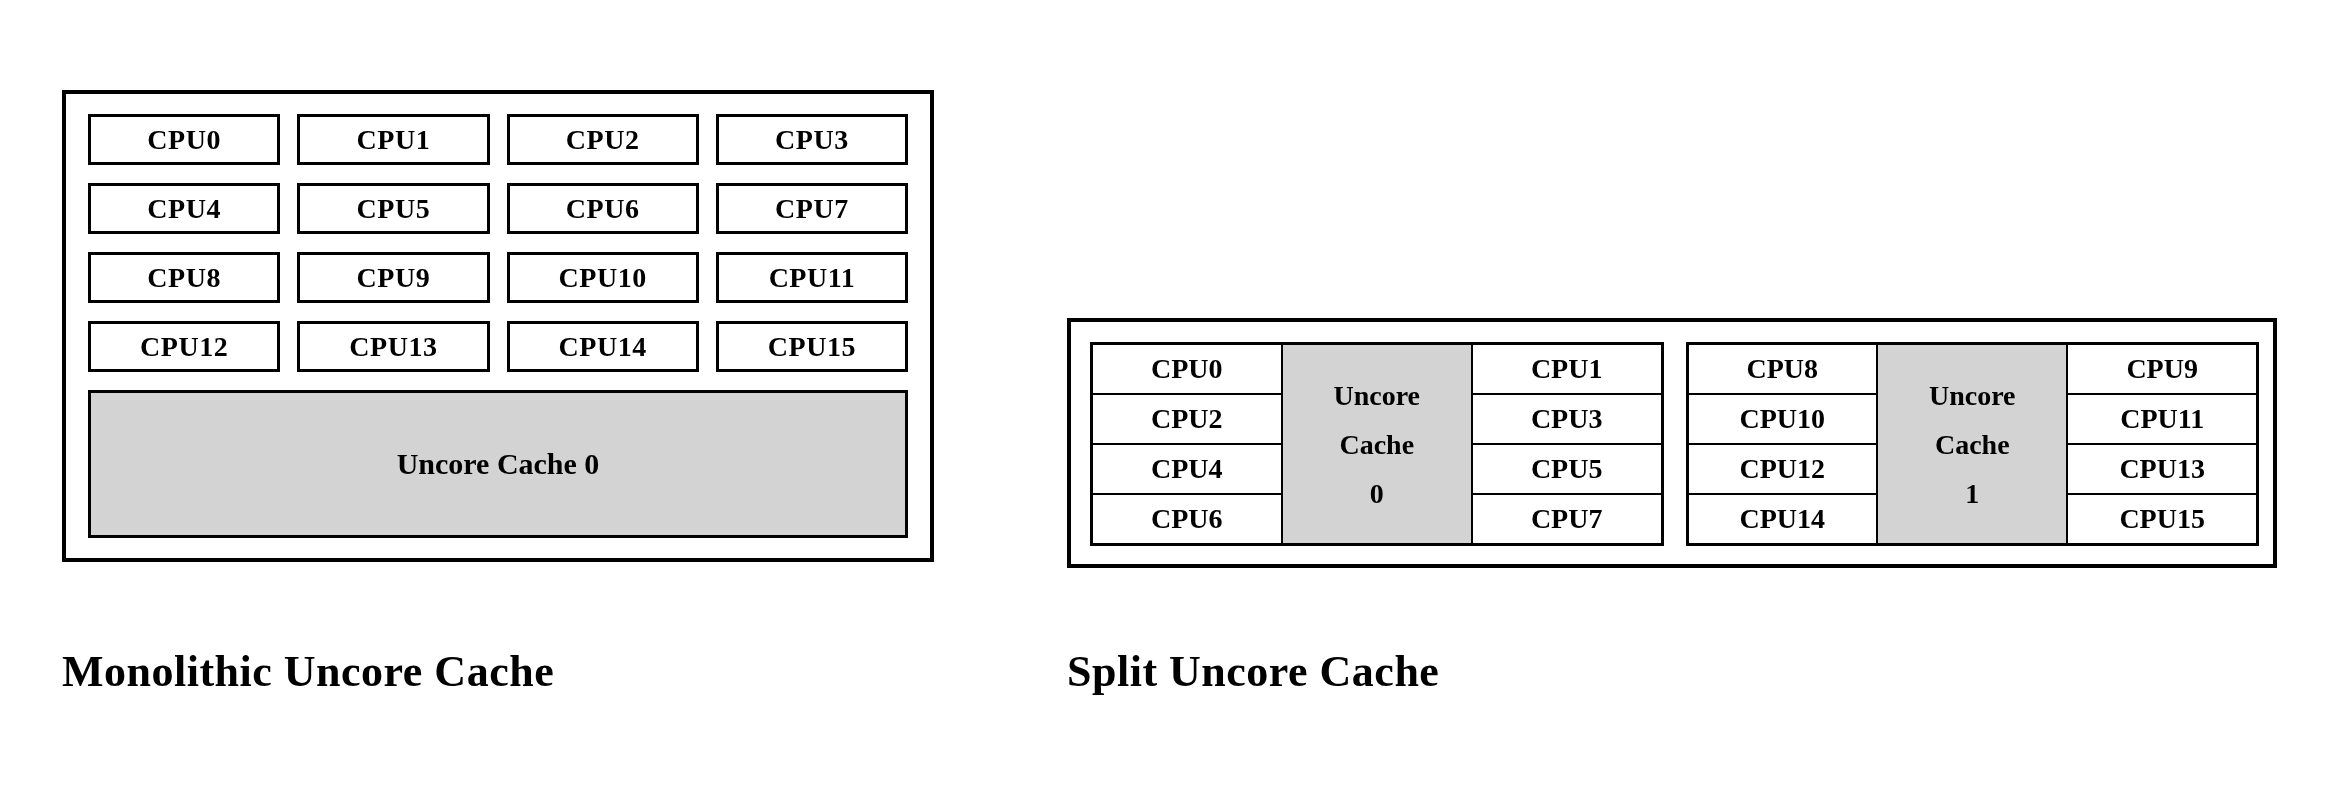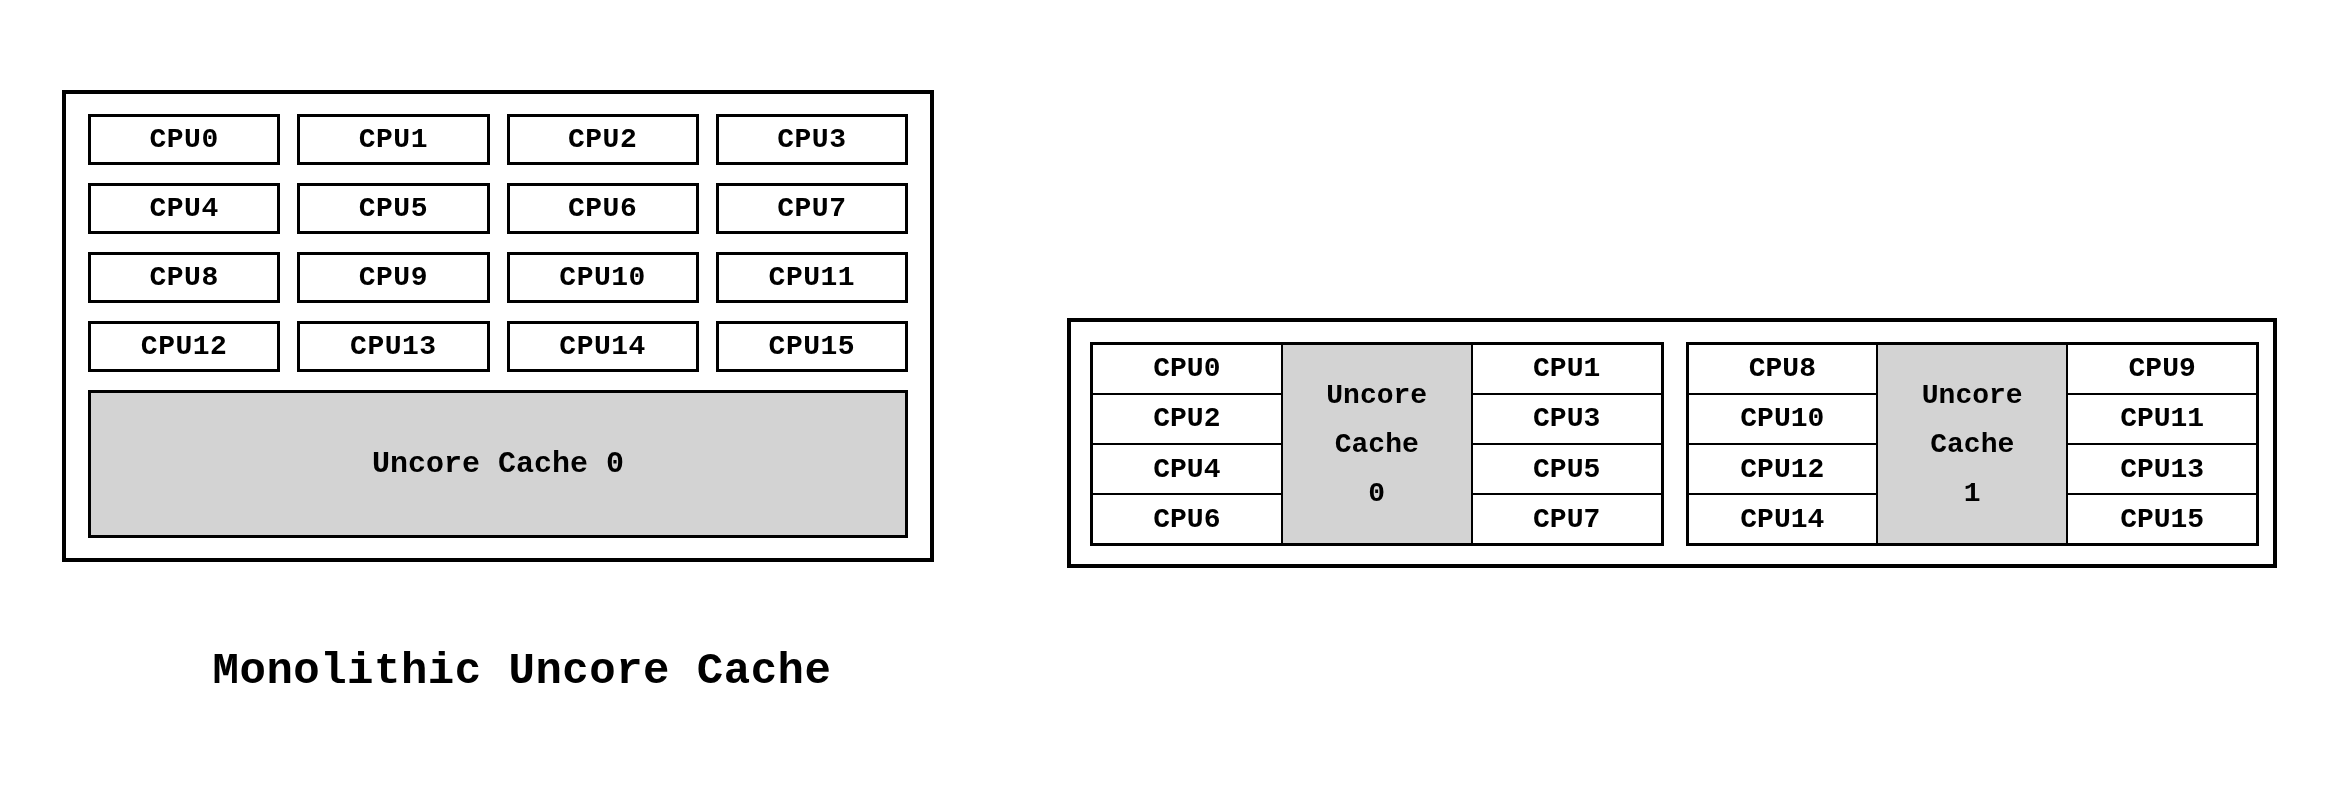--- a/index.html
+++ b/index.html
@@ -5,21 +5,21 @@
   html, body {
     margin: 0;
     padding: 0;
     background: #ffffff;
   }
   .canvas {
     position: relative;
     width: 2348px;
     height: 802px;
     background: var(--background, #ffffff);
-    font-family: Liberation Mono, monospace;
+    font-family: Liberation Serif, serif;
     color: var(--text, #000000);
     overflow: hidden;
   }
 
   
   .mono-outer {
     position: absolute;
     left: 62px;
     top: 90px;
     width: 872px;
@@ -101,21 +101,21 @@
     background: var(--cache-fill, #d3d3d3);
     white-space: pre-line;
     font-size: 28px;
     line-height: 1.75;
   }
 
   
   .caption {
     position: absolute;
     top: 646px;
-    text-align: center;
+    text-align: left;
     font-size: 44px;
     font-weight: bold;
     letter-spacing: 0.5px;
   }
   .caption-mono {
     left: 62px;
     width: 920px;
   }
   .caption-split {
     left: 1067px;
@@ -199,14 +199,15 @@
             <td>CPU14</td>
             <td>CPU15</td>
           </tr>
         </tbody>
       </table>
     </div>
 
   </div>
 
   <div class="caption caption-mono">Monolithic Uncore Cache</div>
+  <div class="caption caption-split">Split Uncore Cache</div>
 
 </div>
 
 </body></html>

